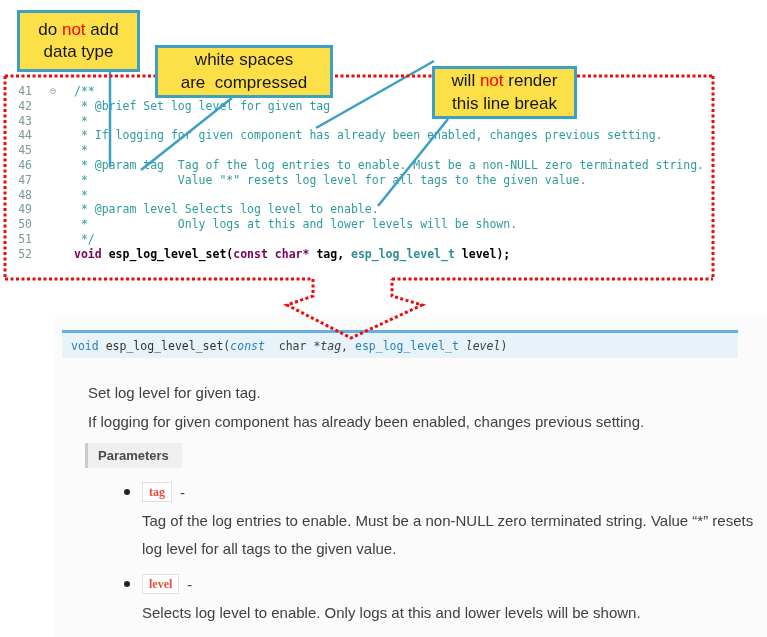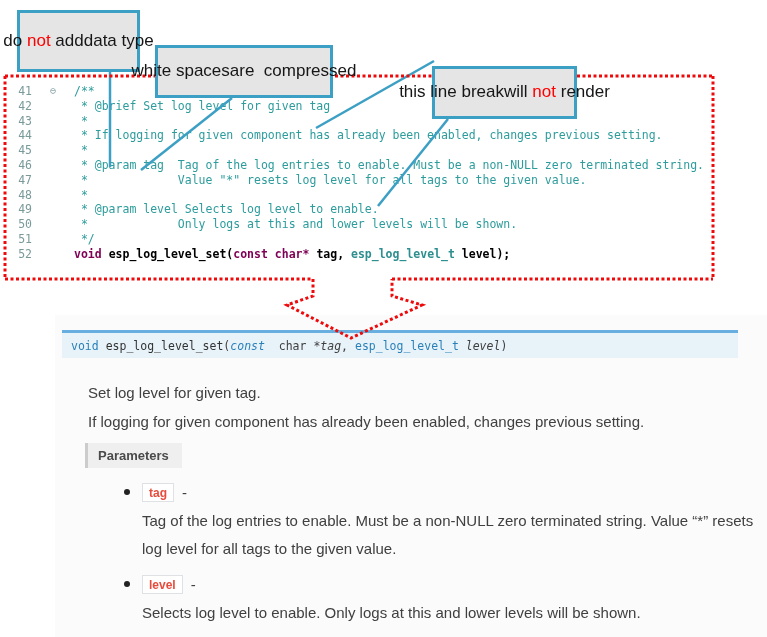--- a/index.html
+++ b/index.html
@@ -3,22 +3,22 @@
 <meta charset="utf-8">
 <style>
   html,body{margin:0;padding:0;background:#ffffff;}
   #canvas{position:relative;width:767px;height:637px;background:#ffffff;overflow:hidden;
           font-family:"Liberation Sans",sans-serif;}
 
   
   #overlay{position:absolute;left:0;top:0;width:767px;height:637px;z-index:3;pointer-events:none;}
 
   
-  .co{position:absolute;box-sizing:border-box;background:#e5e5e5;border:3px solid #3c9fc4;
-      display:flex;flex-direction:row;justify-content:center;align-items:center;
+  .co{position:absolute;box-sizing:border-box;background:#fde047;border:3px solid #3c9fc4;
+      display:flex;flex-direction:column;justify-content:center;align-items:center;
       font-size:17px;line-height:1.32;color:#161616;z-index:4;text-align:center;}
   .co-line{white-space:pre;}
   .red{color:#ff0000;}
   #co0{left:17px;top:10px;width:123px;height:62px;}
   #co1{left:155px;top:45px;width:178px;height:53px;justify-content:center;}
   #co2{left:432px;top:8px;width:145px;height:53px;}
   #co3{left:432px;top:66px;width:145px;height:53px;}
 
   
   #code{position:absolute;left:10px;top:84px;z-index:2;
@@ -47,21 +47,21 @@
   .sg-pr{color:#404040;font-style:italic;}
   .p{position:absolute;left:33px;font-size:15px;color:#404040;}
   #p1{top:56px;margin-top:13px;}
   #p2{top:98px;}
   #params-label{position:absolute;left:30px;top:128px;background:#efefef;
        border-left:3px solid #cccccc;padding:5px 13px 5px 10px;
        font-size:13px;font-weight:bold;color:#4a4a4a;}
   #plist{position:absolute;left:64px;top:166px;width:640px;}
   .prow{display:flex;align-items:center;height:22px;}
   .bullet{width:6px;height:6px;border-radius:50%;background:#222222;margin:0 12px 0 5px;flex:none;}
-  .chip{font-family:Liberation Sans, sans-serif;font-size:12px;font-weight:bold;
+  .chip{font-family:Liberation Serif, serif;font-size:12px;font-weight:bold;
         color:#e74c3c;background:#ffffff;border:1px solid #dfe2e5;padding:2px 6px 1px;}
   .dash{color:#404040;font-size:15px;margin-left:8px;}
   .pdesc{margin:4px 0 0 23px;width:622px;font-size:15px;line-height:28px;color:#404040;}
   .pitem + .pitem{margin-top:10px;}
 </style>
 </head>
 <body>
 
 <div id="canvas">
 
@@ -87,22 +87,22 @@
 
   <div class="co" id="co0">
       <div class="co-line"><span class="">do </span><span class=" red">not</span><span class=""> add</span></div>
       <div class="co-line"><span class="">data type</span></div>
     </div>
   <div class="co" id="co1">
       <div class="co-line"><span class="">white spaces</span></div>
       <div class="co-line"><span class="">are  compressed</span></div>
     </div>
   <div class="co" id="co3">
+      <div class="co-line"><span class="">will </span><span class=" red">not</span><span class=""> render</span></div>
       <div class="co-line"><span class="">this line break</span></div>
-      <div class="co-line"><span class="">will </span><span class=" red">not</span><span class=""> render</span></div>
     </div>
 
   <div id="code"><div class="code-line"><span class="ln">41</span><span class="fold">⊖</span><span class="ct"><span class="cm">/**</span></span></div><div class="code-line"><span class="ln">42</span><span class="fold"></span><span class="ct"><span class="cm"> * @brief Set log level for given tag</span></span></div><div class="code-line"><span class="ln">43</span><span class="fold"></span><span class="ct"><span class="cm"> *</span></span></div><div class="code-line"><span class="ln">44</span><span class="fold"></span><span class="ct"><span class="cm"> * If logging for given component has already been enabled, changes previous setting.</span></span></div><div class="code-line"><span class="ln">45</span><span class="fold"></span><span class="ct"><span class="cm"> *</span></span></div><div class="code-line"><span class="ln">46</span><span class="fold"></span><span class="ct"><span class="cm"> * @param tag  Tag of the log entries to enable. Must be a non-NULL zero terminated string.</span></span></div><div class="code-line"><span class="ln">47</span><span class="fold"></span><span class="ct"><span class="cm"> *             Value "*" resets log level for all tags to the given value.</span></span></div><div class="code-line"><span class="ln">48</span><span class="fold"></span><span class="ct"><span class="cm"> *</span></span></div><div class="code-line"><span class="ln">49</span><span class="fold"></span><span class="ct"><span class="cm"> * @param level Selects log level to enable.</span></span></div><div class="code-line"><span class="ln">50</span><span class="fold"></span><span class="ct"><span class="cm"> *             Only logs at this and lower levels will be shown.</span></span></div><div class="code-line"><span class="ln">51</span><span class="fold"></span><span class="ct"><span class="cm"> */</span></span></div><div class="code-line"><span class="ln">52</span><span class="fold"></span><span class="ct"><span class="kw">void</span><span class="pl"> esp_log_level_set(</span><span class="kw">const</span><span class="pl"> </span><span class="kw">char*</span><span class="pl"> tag, </span><span class="ty">esp_log_level_t</span><span class="pl"> level);</span></span></div></div>
 
   <div id="panel">
     <div id="sig"><span class="sg-kw">void</span><span class="sg-pl"> </span><span class="sg-nm">esp_log_level_set</span><span class="sg-pl">(</span><span class="sg-kwi">const</span><span class="sg-pl">  </span><span class="sg-pl">char</span><span class="sg-pl"> </span><span class="sg-pr">*tag</span><span class="sg-pl">, </span><span class="sg-ty">esp_log_level_t</span><span class="sg-pl"> </span><span class="sg-pr">level</span><span class="sg-pl">)</span></div>
     <div class="p" id="p1">Set log level for given tag.</div>
     <div class="p" id="p2">If logging for given component has already been enabled, changes previous setting.</div>
     <div id="params-label">Parameters</div>
     <div id="plist">

